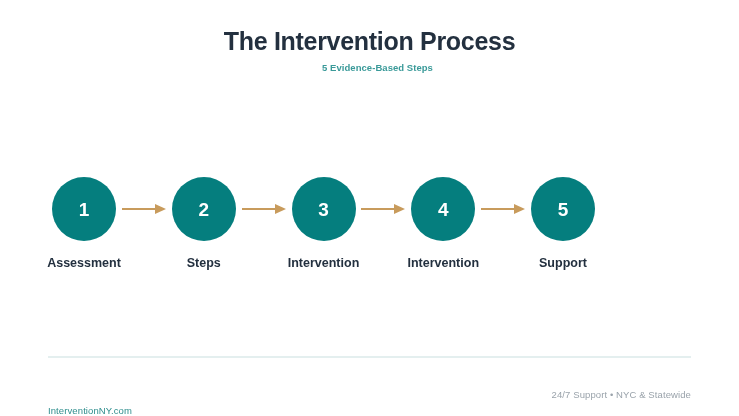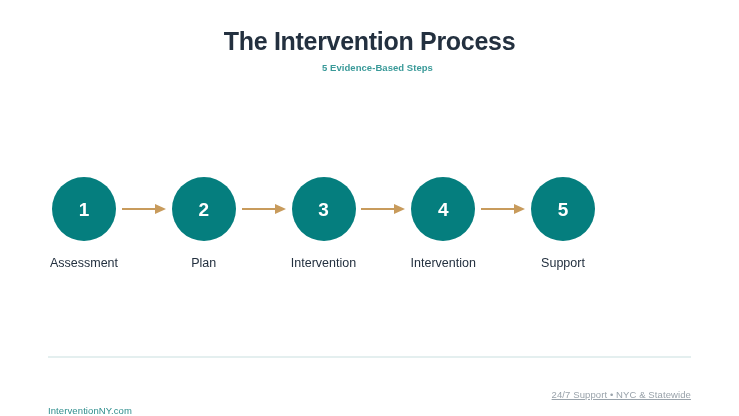--- a/index.html
+++ b/index.html
@@ -76,21 +76,21 @@
   }
   .step-number {
     color: #ffffff;
     font-size: 19px;
     font-weight: bold;
     line-height: 19px;
   }
   .step-label {
     margin-top: 15px;
     font-size: 12.5px;
-    font-weight: normal;
+    font-weight: bold;
     color: #23303f;
     white-space: nowrap;
     line-height: 15px;
   }
 
   .connector {
     flex: 1 1 auto;
     height: 64px;
     display: flex;
     align-items: center;
@@ -123,21 +123,20 @@
     color: #2e8e8d;
     letter-spacing: 0.1px;
     line-height: 13px;
     margin-top: 32px;
   }
   .footer-right {
     font-size: 9.5px;
     color: #9aa3ab;
     letter-spacing: 0.1px;
     line-height: 13px;
-    text-decoration: underline;
   }
 </style>
 </head>
 <body>
 
 <div class="slide">
 
   <div class="header">
     <div class="title">The Intervention Process</div>
     <div class="subtitle">5 Evidence-Based Steps</div>
@@ -156,21 +155,21 @@
       <svg class="arrow" width="44" height="12" viewBox="0 0 44 12" aria-hidden="true">
         <line x1="0" y1="6" x2="34" y2="6" stroke="#c89b5c" stroke-width="2"></line>
         <polygon points="33,1 44,6 33,11" fill="#c89b5c"></polygon>
       </svg>
     </div>
 
     <div class="step">
       <div class="step-circle">
         <span class="step-number">2</span>
       </div>
-      <div class="step-label">Plan</div>
+      <div class="step-label">Steps</div>
     </div>
 
     <div class="connector">
       <svg class="arrow" width="44" height="12" viewBox="0 0 44 12" aria-hidden="true">
         <line x1="0" y1="6" x2="34" y2="6" stroke="#c89b5c" stroke-width="2"></line>
         <polygon points="33,1 44,6 33,11" fill="#c89b5c"></polygon>
       </svg>
     </div>
 
     <div class="step">

